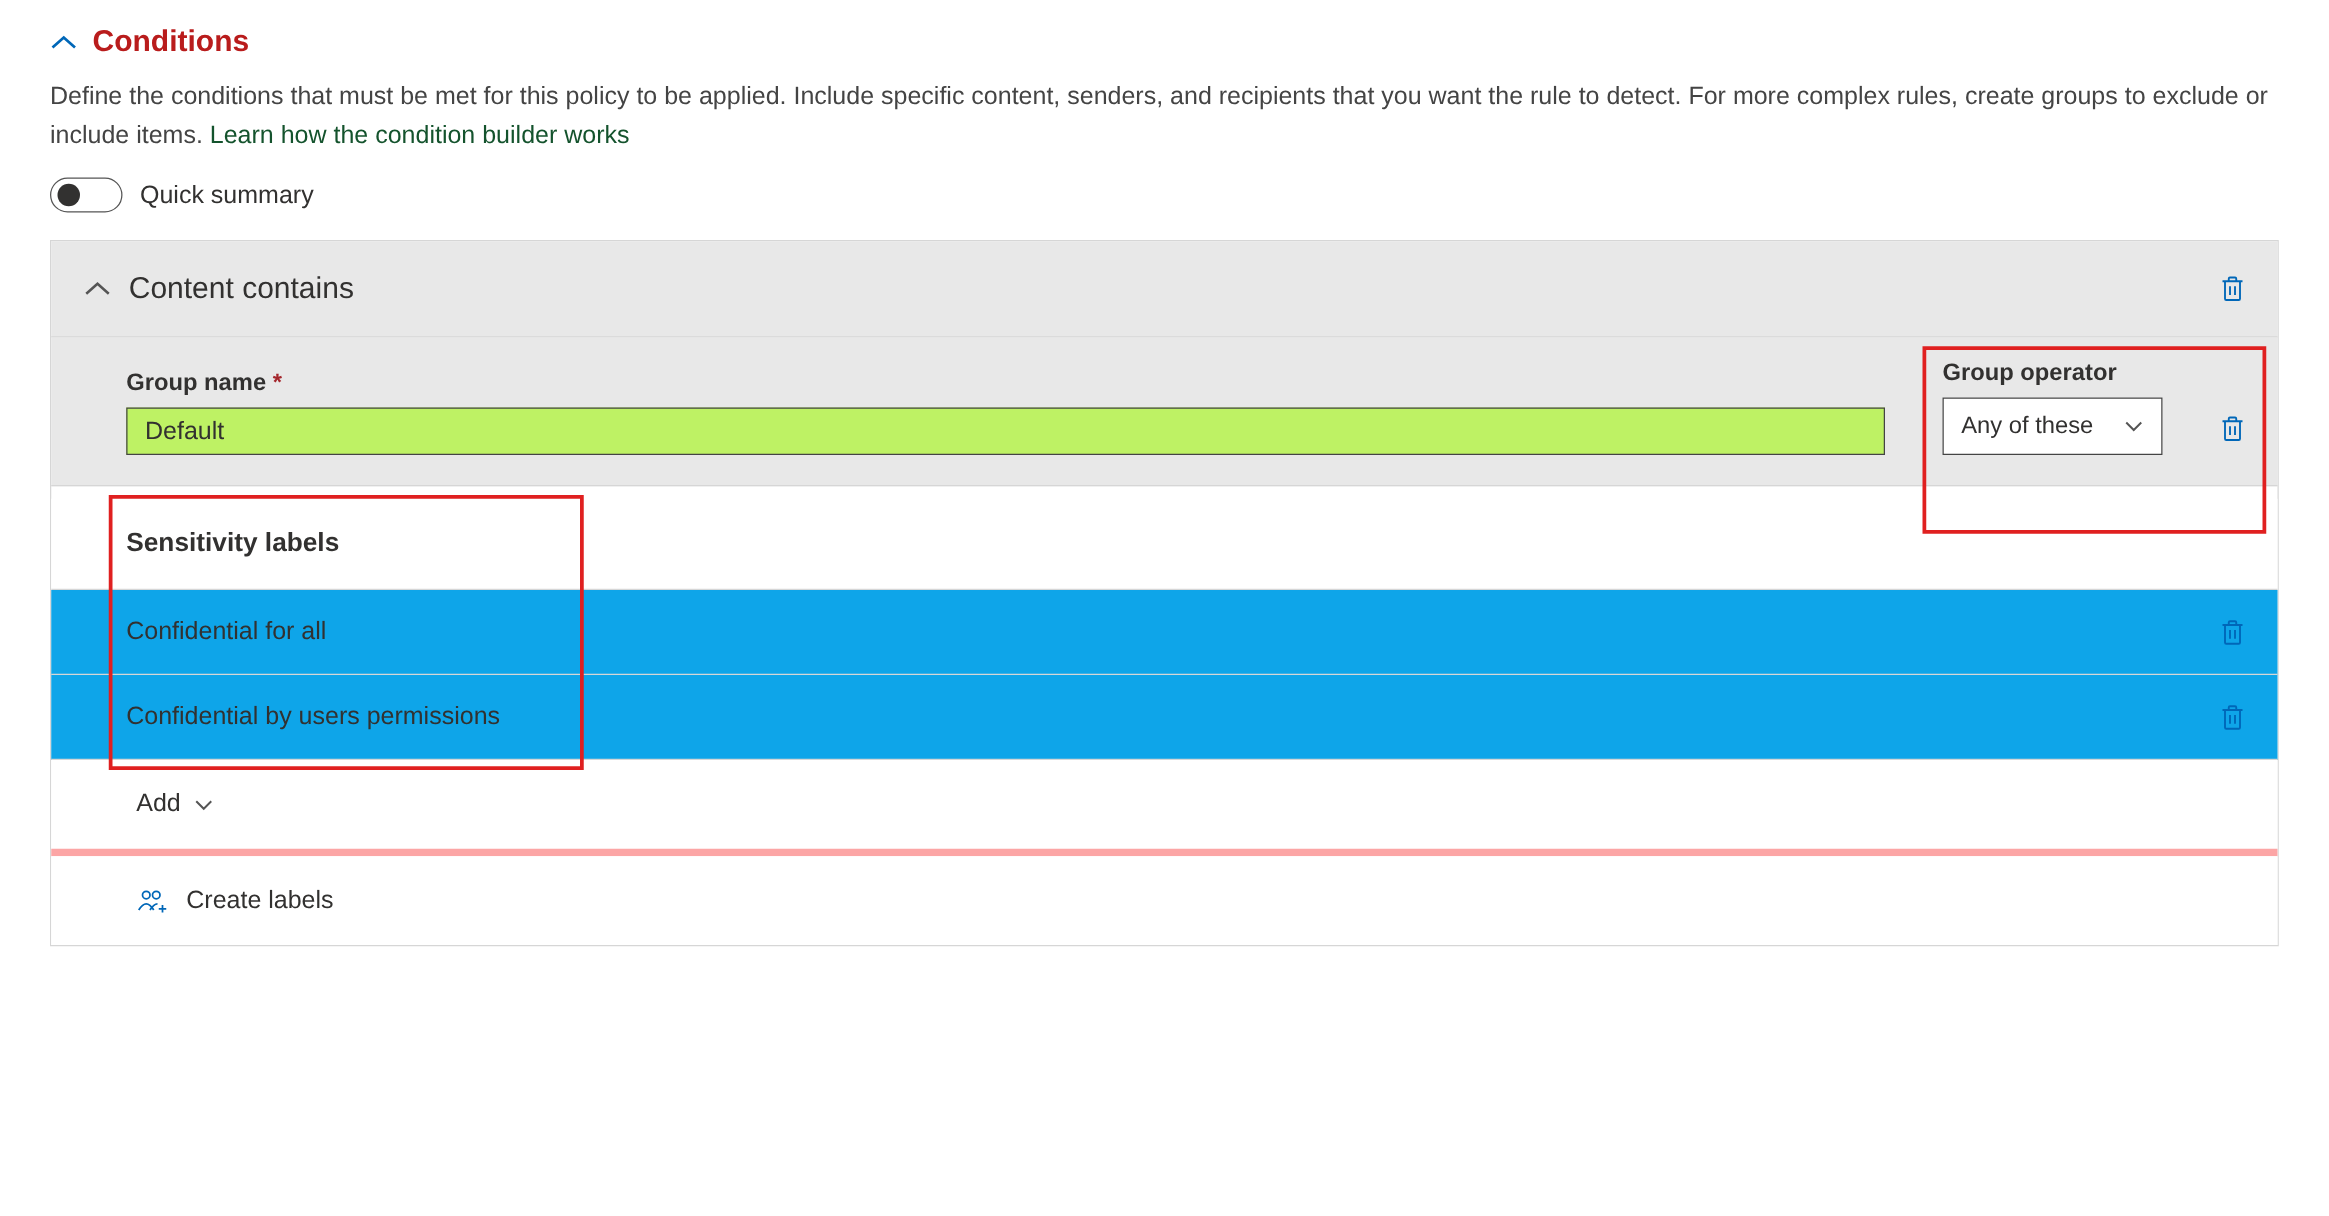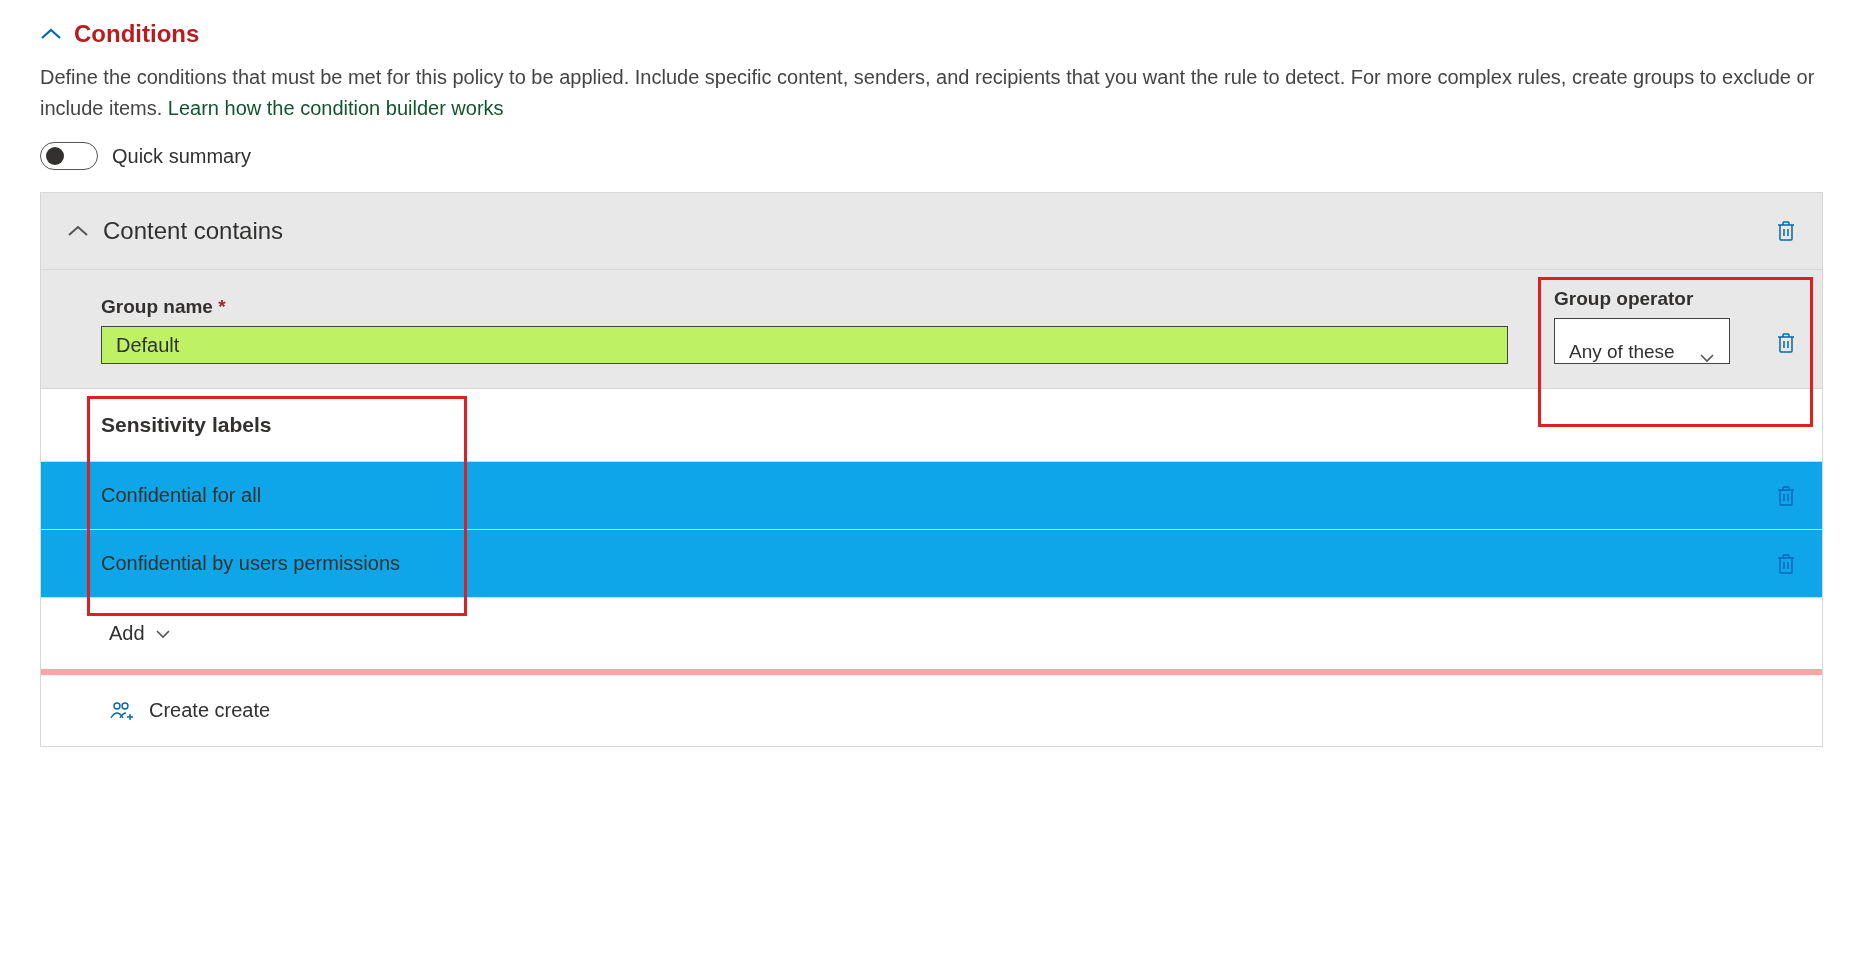--- a/index.html
+++ b/index.html
@@ -119,39 +119,40 @@
       padding: 0 14px;
       color: #323130;
       font-family: inherit;
     }
     .dropdown {
       height: 46px;
       border: 1px solid #444;
       background: #fff;
       padding: 0 14px;
       display: flex;
-      align-items: flex-end;
+      align-items: center;
       gap: 10px;
       font-size: 19px;
       cursor: pointer;
       min-width: 176px;
       justify-content: space-between;
     }
     .group-op-section { }
     .highlight-red {
       position: absolute;
       border: 3px solid #e02020;
       pointer-events: none;
     }
     .sens-header-row {
       background: #fff;
       padding: 24px 26px 24px 60px;
       border-bottom: 1px solid #d6d6d6;
       font-size: 21px;
       font-weight: 700;
+      margin-top: 10px;
     }
     .label-item-row {
       background: #0ea5e9;
       padding: 22px 26px 22px 60px;
       border-bottom: 1px solid #d6d6d6;
       display: flex;
       align-items: center;
       justify-content: space-between;
       font-size: 20px;
     }
@@ -301,21 +302,21 @@
     <div class="create-row">
       <span class="create-icon">
         <svg width="26" height="22" viewBox="0 0 26 22" fill="none" stroke="currentColor" stroke-width="1.4">
           <circle cx="8" cy="6" r="3"></circle>
           <circle cx="16" cy="6" r="3"></circle>
           <path d="M2 18 q3-5 6-5 q3 0 6 5"></path>
           <path d="M11 18 q3-5 6-5"></path>
           <path d="M21 14 v6 M18 17 h6"></path>
         </svg>
       </span>
-      <span>Create create</span>
+      <span>Create labels</span>
     </div>
 
   </div>
 
   <div class="highlight-red" style="top:85px; right:10px; width:275px; height:150px;"></div>
   <div class="highlight-red" style="top:204px; left:47px; width:380px; height:220px;"></div>
 
 </div>
 
 </body></html>

